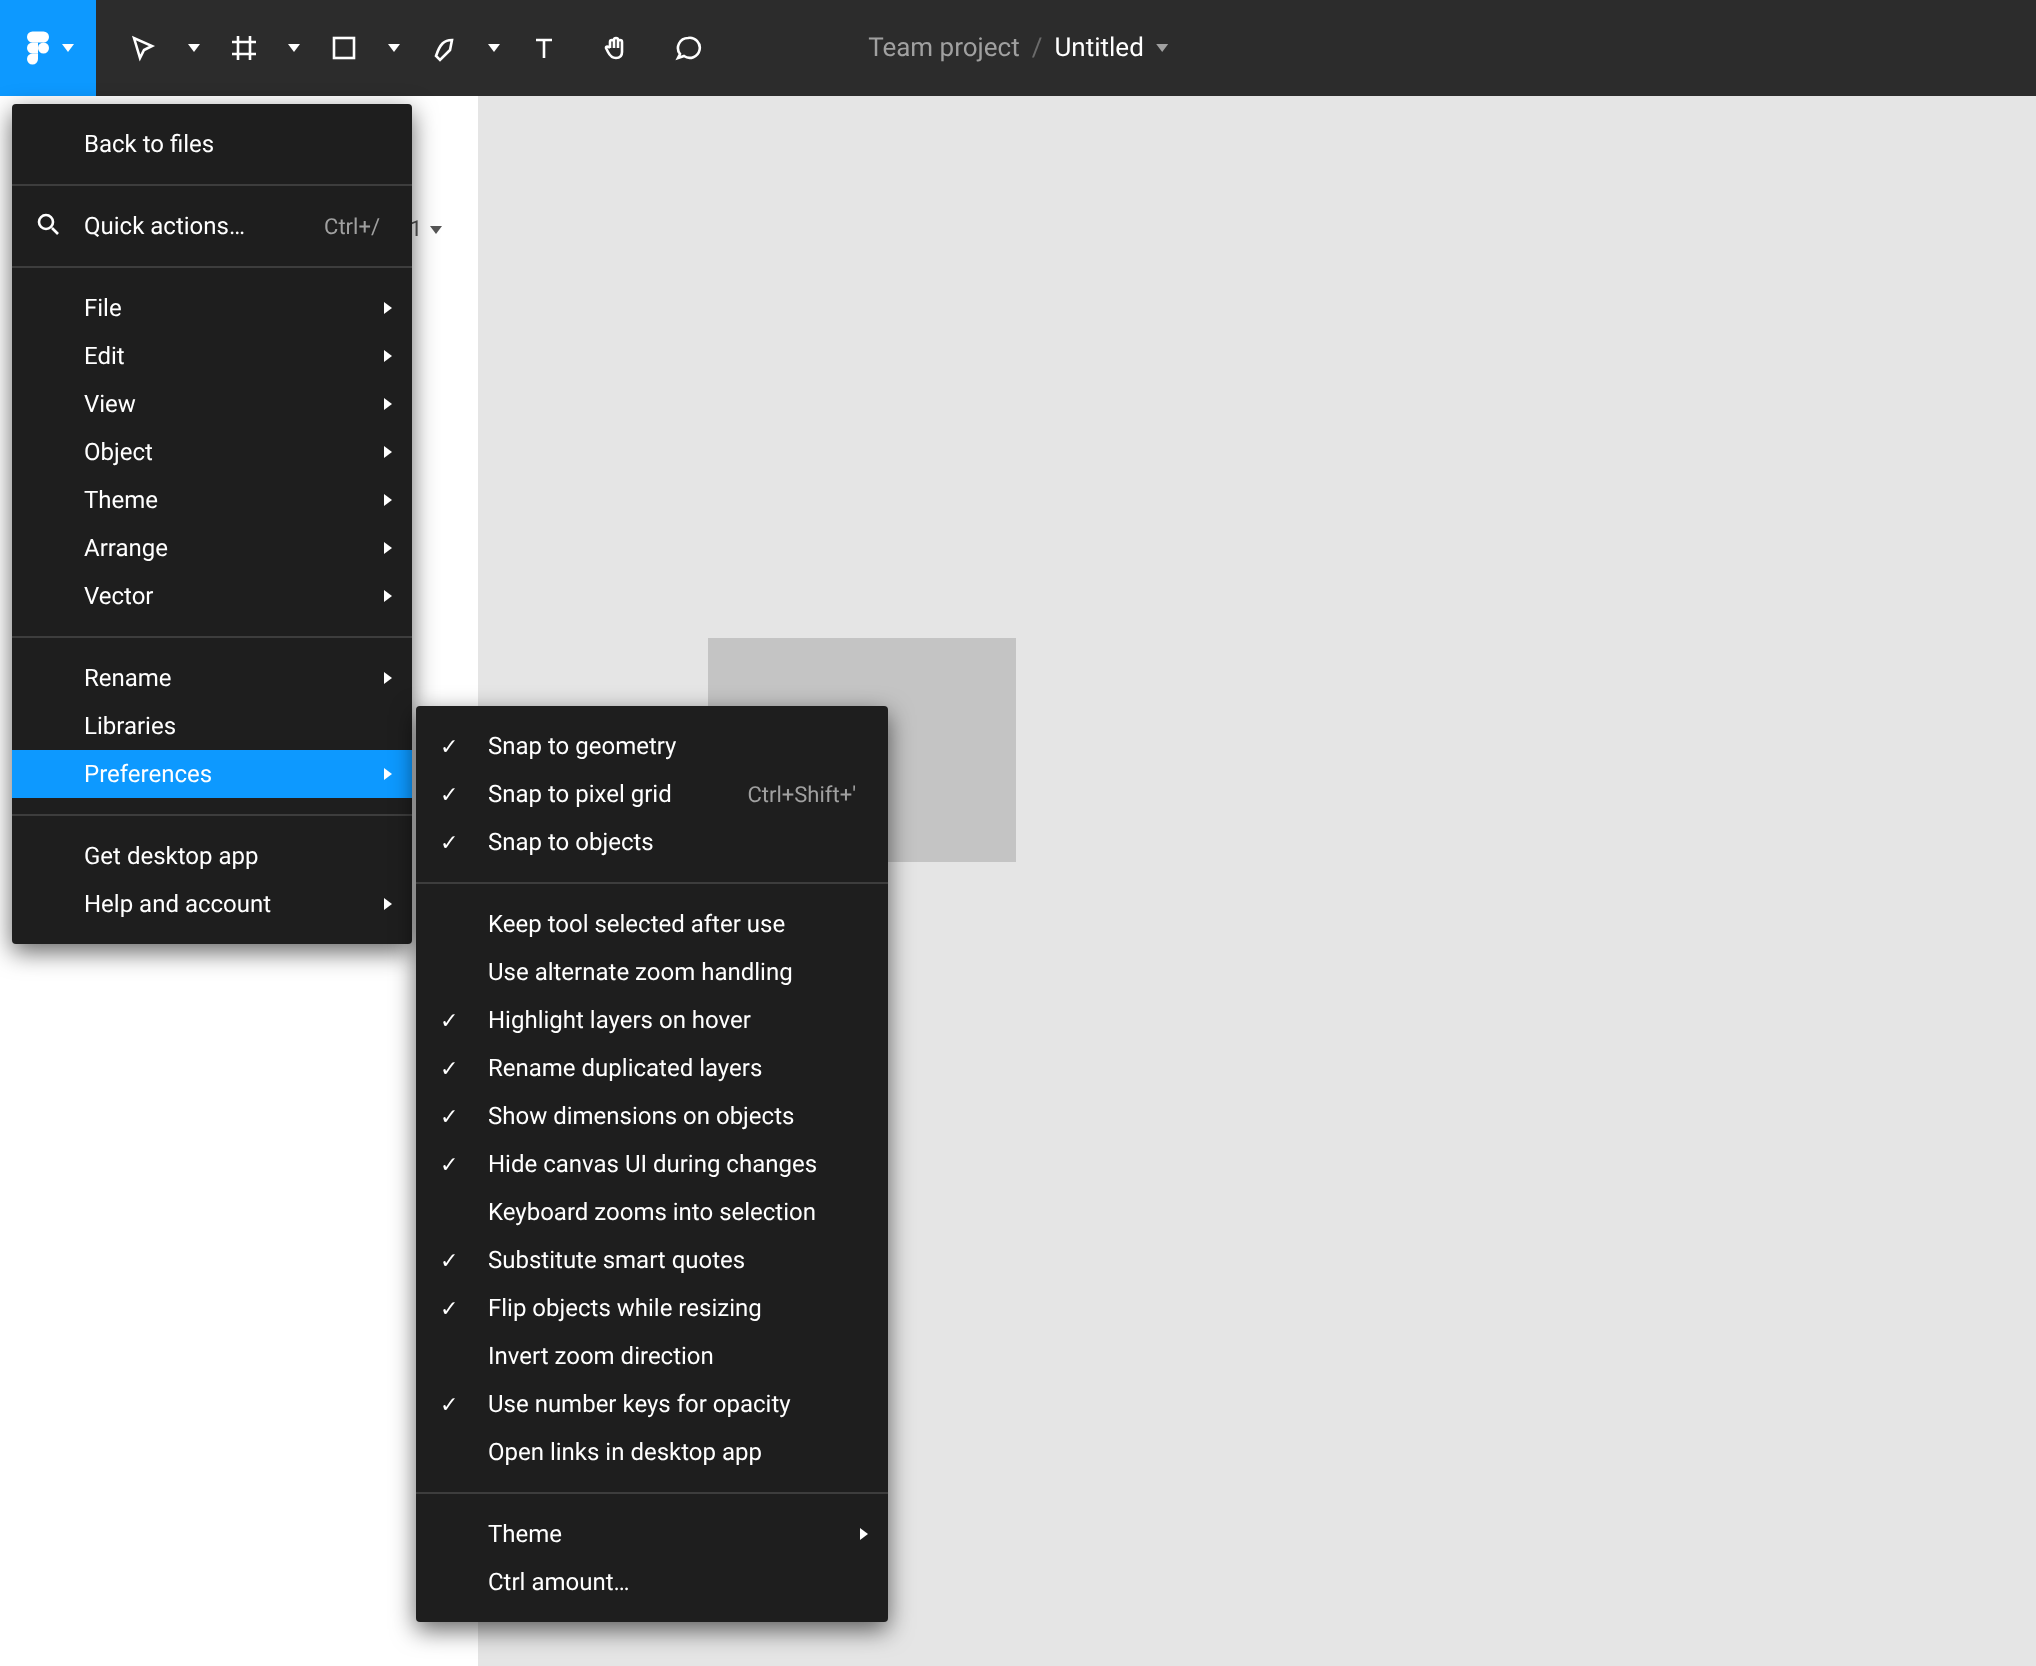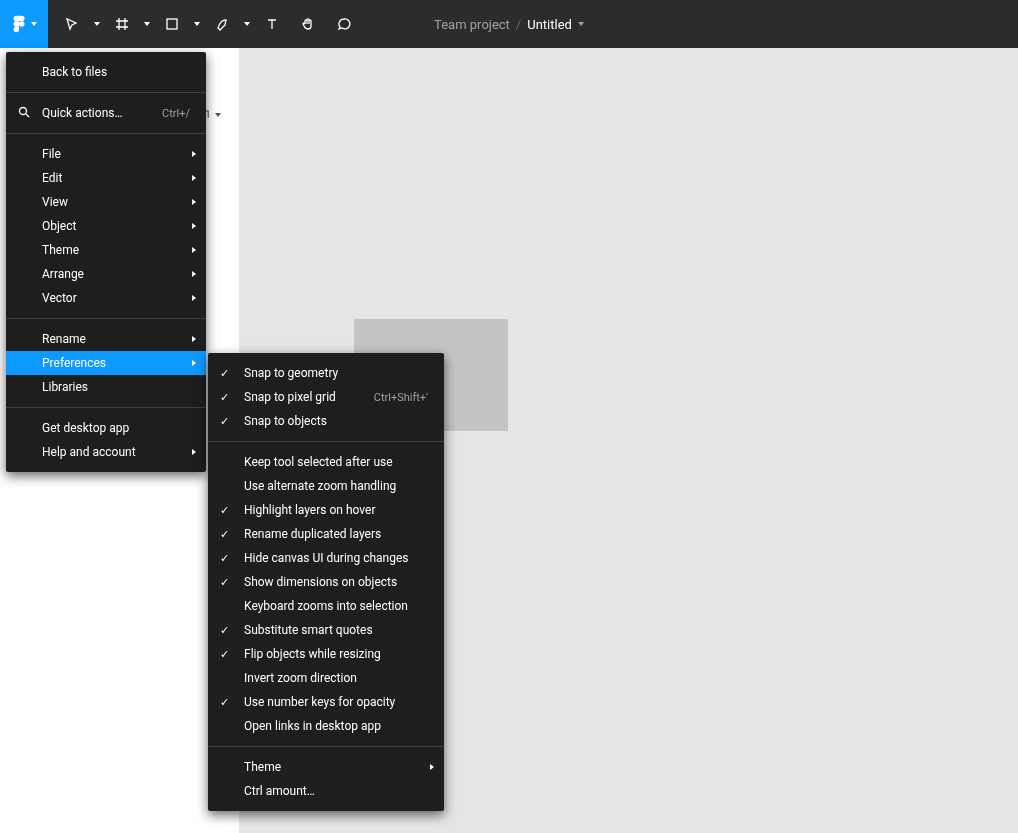--- a/index.html
+++ b/index.html
@@ -168,27 +168,27 @@
   </div>
   <div class="menu-item">
     <span class="label">Vector</span>
     <span class="submenu-arrow chev-right"></span>
   </div>
   <div class="menu-separator"></div>
   <div class="menu-item">
     <span class="label">Rename</span>
     <span class="submenu-arrow chev-right"></span>
   </div>
+  <div class="menu-item">
+    <span class="label">Libraries</span>
+  </div>
   <div class="menu-item highlighted">
     <span class="label">Preferences</span>
     <span class="submenu-arrow chev-right"></span>
   </div>
-  <div class="menu-item">
-    <span class="label">Libraries</span>
-  </div>
   <div class="menu-separator"></div>
   <div class="menu-item">
     <span class="label">Get desktop app</span>
   </div>
   <div class="menu-item">
     <span class="label">Help and account</span>
     <span class="submenu-arrow chev-right"></span>
   </div>
 </div>
 
@@ -216,25 +216,25 @@
     <div class="menu-item">
       <span class="check check-mark"></span>
       <span class="label">Highlight layers on hover</span>
     </div>
     <div class="menu-item">
       <span class="check check-mark"></span>
       <span class="label">Rename duplicated layers</span>
     </div>
     <div class="menu-item">
       <span class="check check-mark"></span>
+      <span class="label">Show dimensions on objects</span>
+    </div>
+    <div class="menu-item">
+      <span class="check check-mark"></span>
       <span class="label">Hide canvas UI during changes</span>
-    </div>
-    <div class="menu-item">
-      <span class="check check-mark"></span>
-      <span class="label">Show dimensions on objects</span>
     </div>
     <div class="menu-item">
       <span class="label">Keyboard zooms into selection</span>
     </div>
     <div class="menu-item">
       <span class="check check-mark"></span>
       <span class="label">Substitute smart quotes</span>
     </div>
     <div class="menu-item">
       <span class="check check-mark"></span>

